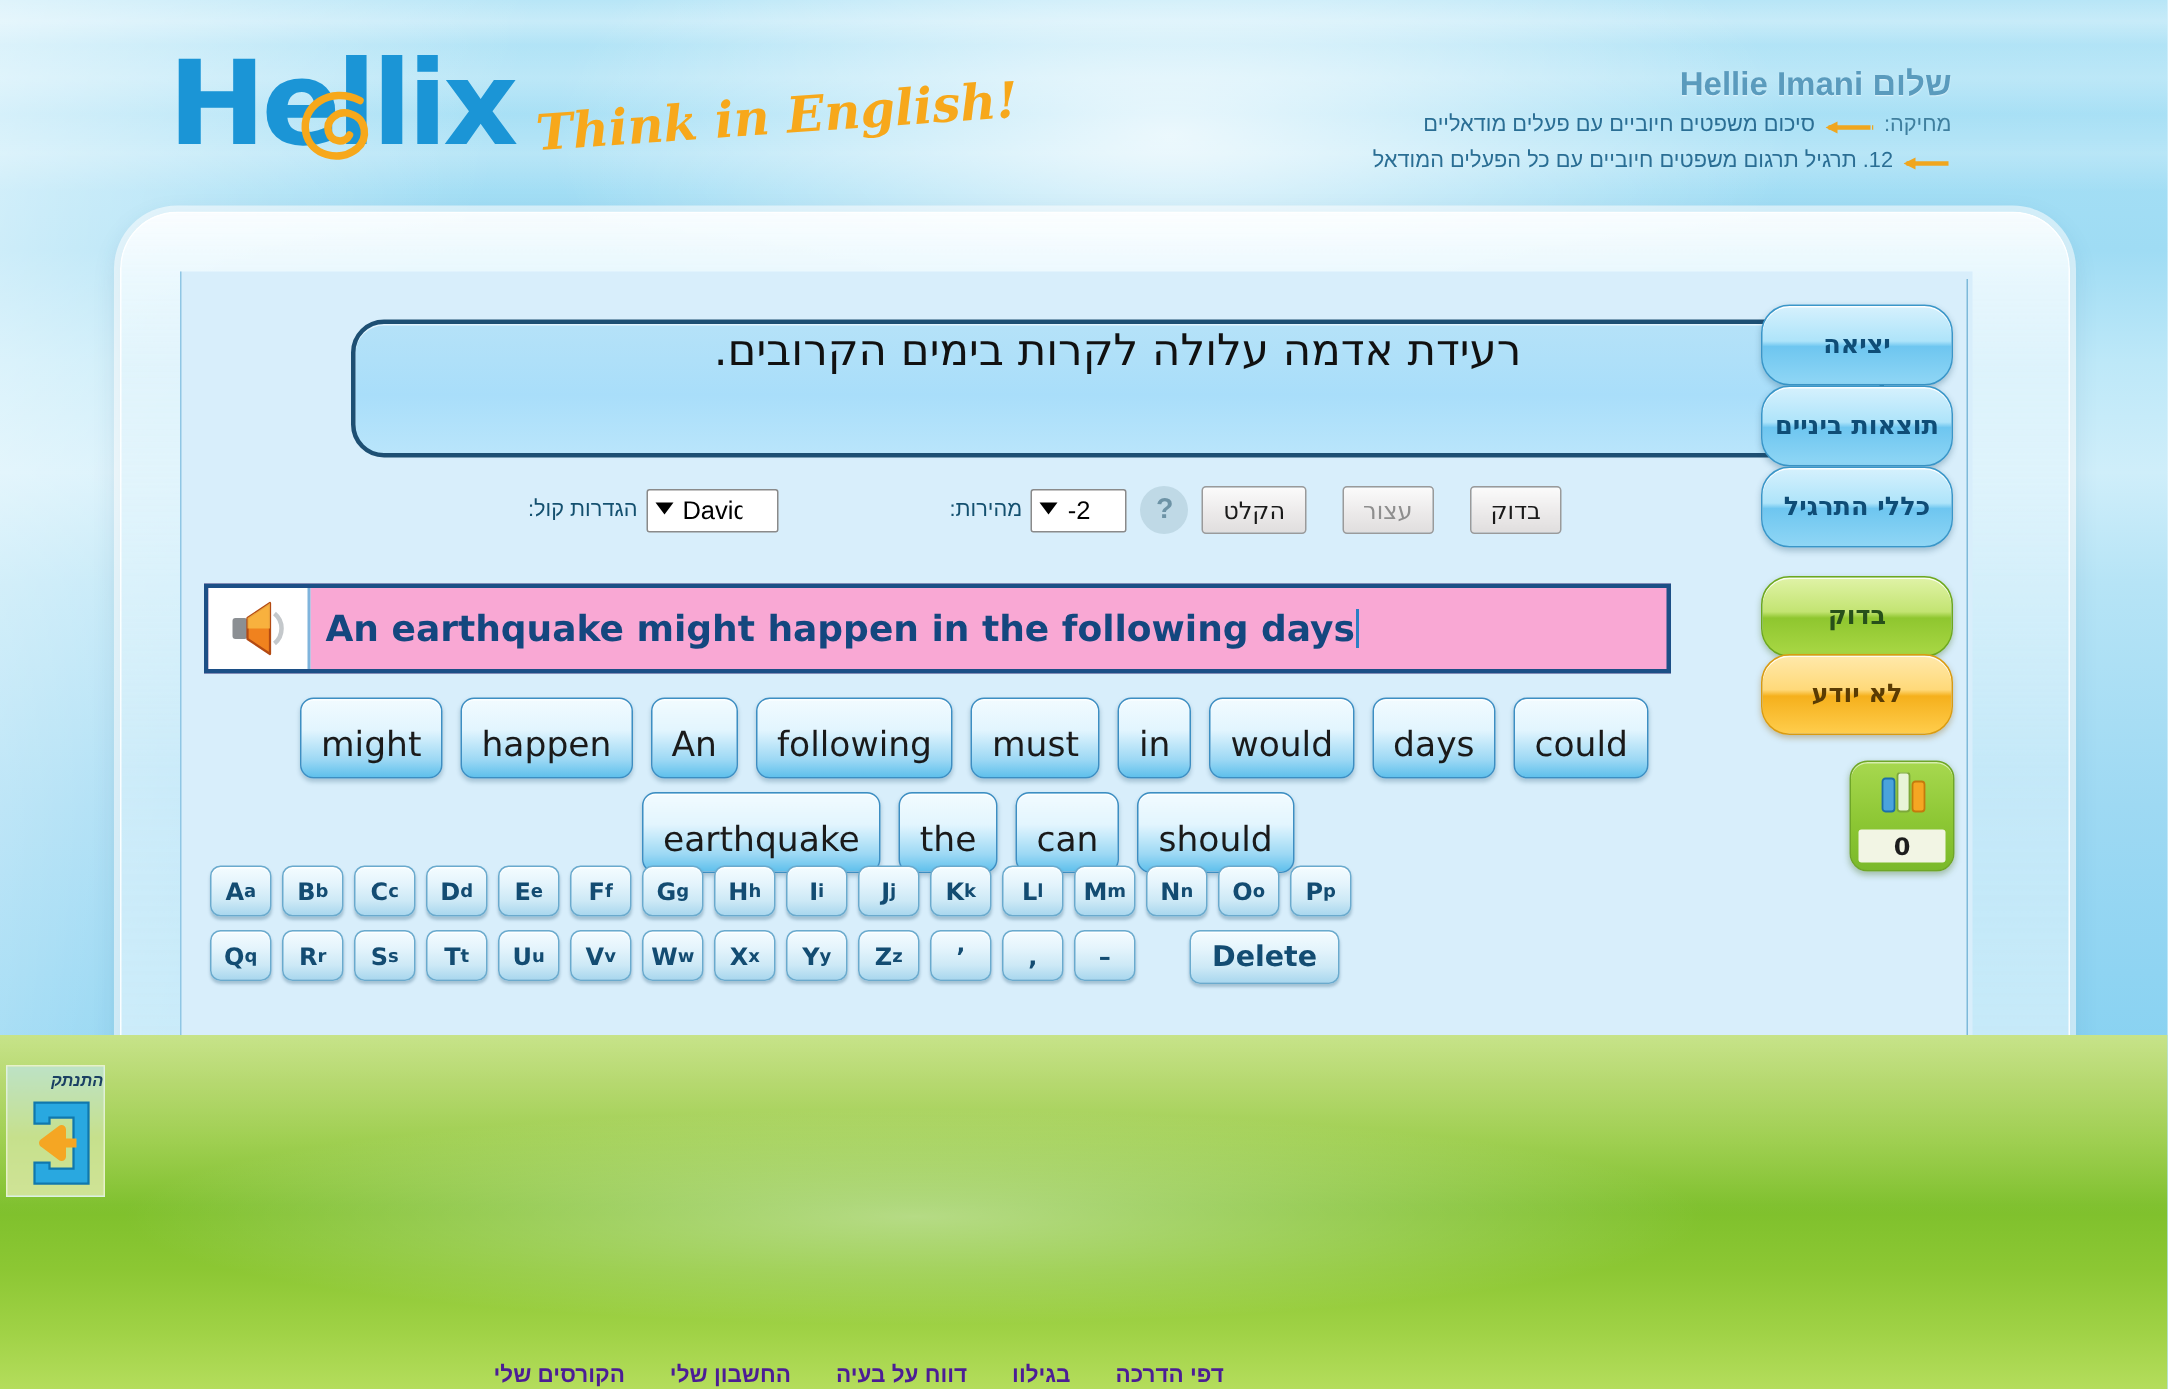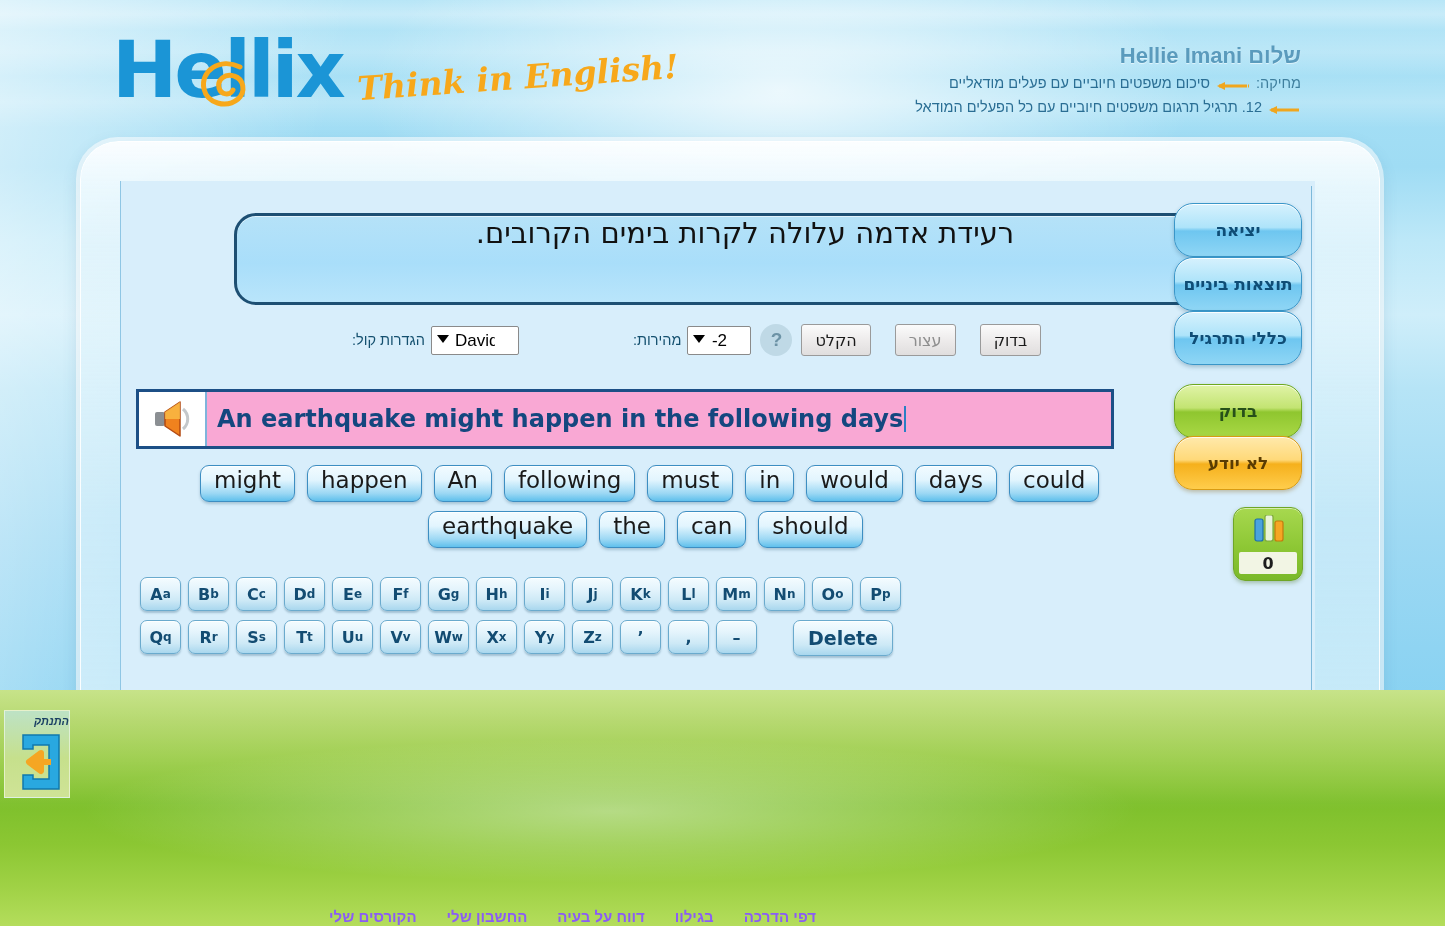--- a/index.html
+++ b/index.html
@@ -193,21 +193,21 @@
   }
   
   .words {
     position: absolute; left: 200px; top: 465px; width: 880px;
   }
   .wrow { display: flex; gap: 12px; margin-bottom: 9px; }
   .wrow.r2 { padding-left: 228px; }
   .tile {
     border: 1px solid #3d8ec2; border-radius: 9px;
     background: linear-gradient(to bottom, #f2fbff 0%, #e2f5fe 40%, #9cd8f4 78%, #5fc0ec 100%);
-    font-size: 23px; color: #1a1a1a; padding: 2px 13px 9px;
+    font-size: 23px; color: #1a1a1a; padding: 19px 13px 9px;
     font-family: "DejaVu Sans", sans-serif;
     cursor: pointer; line-height: 1.05;
     box-shadow: 0 2px 3px rgba(40,90,120,.28), inset 0 1px 0 rgba(255,255,255,.85);
   }
   
   .keys { position: absolute; left: 140px; top: 577px; width: 780px; }
   .krow { display: flex; gap: 7px; margin-bottom: 9px; }
   .key {
     width: 41px; height: 34px; border-radius: 7px;
     border: 1px solid #6aaacd;
@@ -275,21 +275,21 @@
     font-style: italic; font-weight: bold; direction: rtl; padding-left: 39px;
   }
   
   .botnav {
     position: absolute; left: 0; bottom: 0; width: 1445px; height: 30px;
     display: flex; flex-direction: row-reverse; justify-content: center;
     align-items: flex-end; gap: 30px; direction: rtl;
     padding-right: 300px; padding-bottom: 1px;
   }
   .botnav a {
-    font-size: 15px; font-weight: bold; color: #8b5cf6;
+    font-size: 15px; font-weight: bold; color: #4c1d95;
     text-decoration: none; white-space: nowrap; cursor: pointer;
   }
 </style>
 </head>
 <body>
 
 <div class="sky-streaks"></div>
 <div class="sky-glow"></div>
 
 <div class="logo-wrap">

